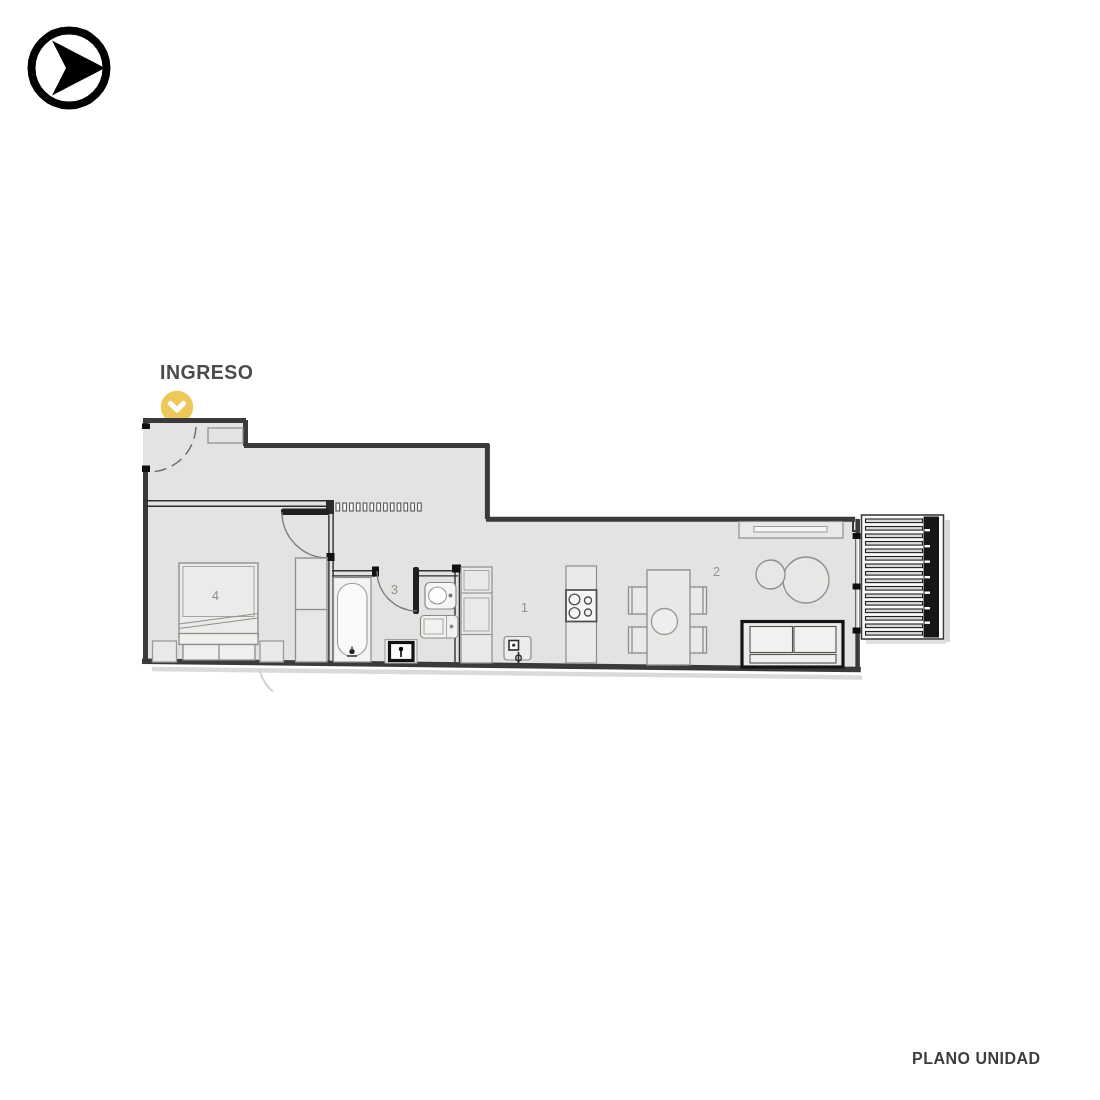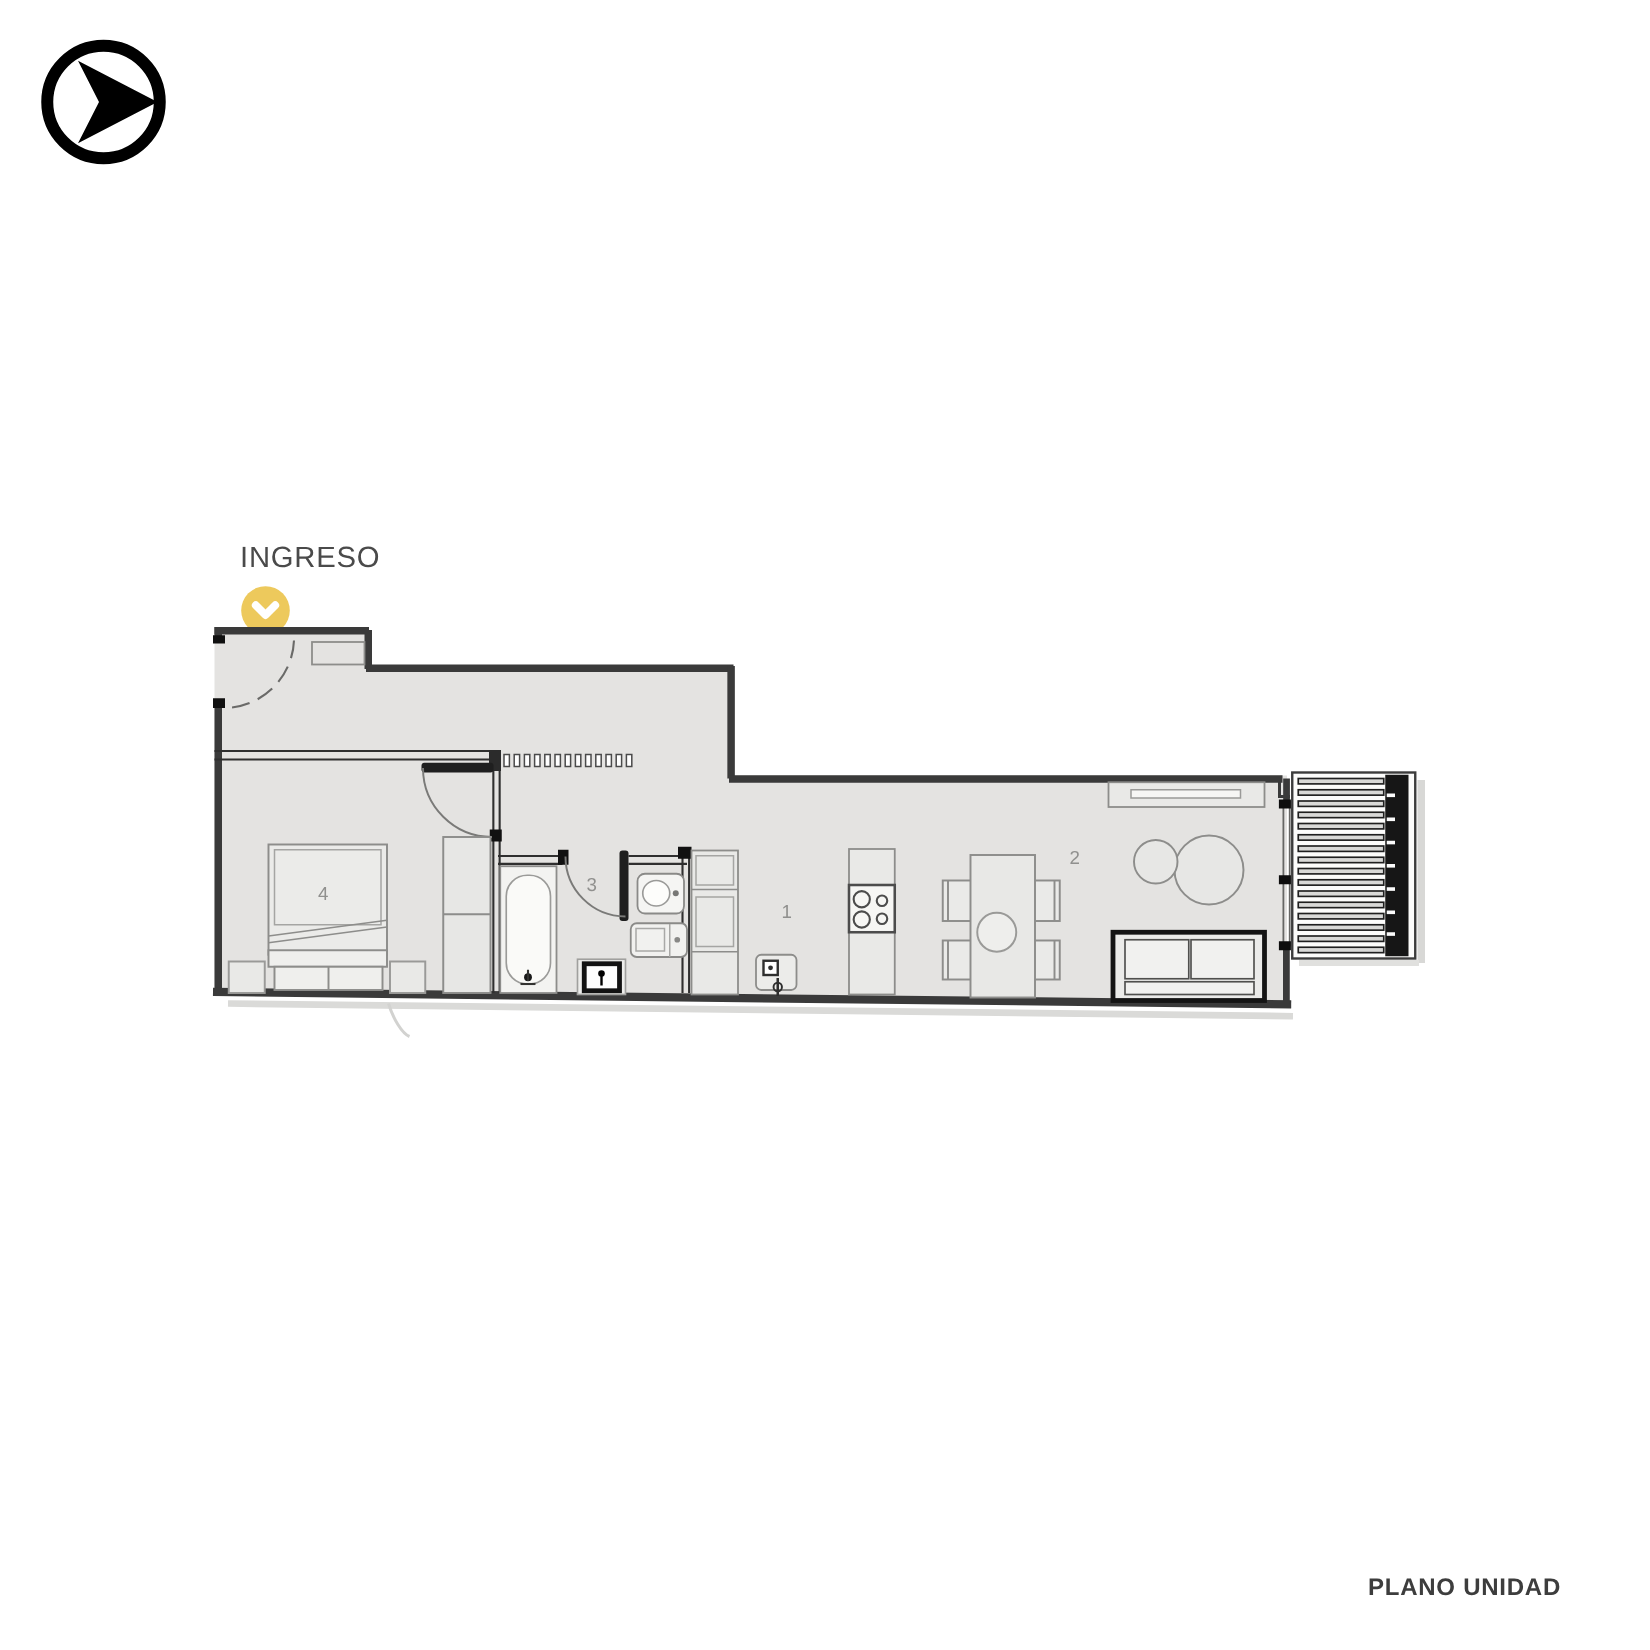--- a/index.html
+++ b/index.html
@@ -3,21 +3,21 @@
 <meta charset="utf-8">
 <style>
   html,body{margin:0;padding:0;background:#ffffff;}
   .canvas{
     position:relative;width:1100px;height:1100px;background:#ffffff;
     font-family:"Liberation Sans",sans-serif;overflow:hidden;
   }
   .abs{position:absolute;}
   #brand-logo{left:25px;top:24px;width:88px;height:88px;}
   #entrance-label{
-    left:160px;top:361px;font-size:19.5px;font-weight:400;color:#4a4a4a;
+    left:160px;top:361px;font-size:19.5px;font-weight:700;color:#4a4a4a;
     letter-spacing:.5px;white-space:nowrap;
   }
   #entrance-marker{left:160px;top:390px;width:34px;height:34px;}
   #plan-svg{left:0;top:0;width:1100px;height:1100px;}
   .room-label{
     position:absolute;font-size:12.5px;color:#90908e;line-height:1;
     font-family:"Liberation Sans",sans-serif;
   }
   #room-label-bedroom{left:212px;top:590px;}
   #room-label-bathroom{left:391px;top:584px;}

